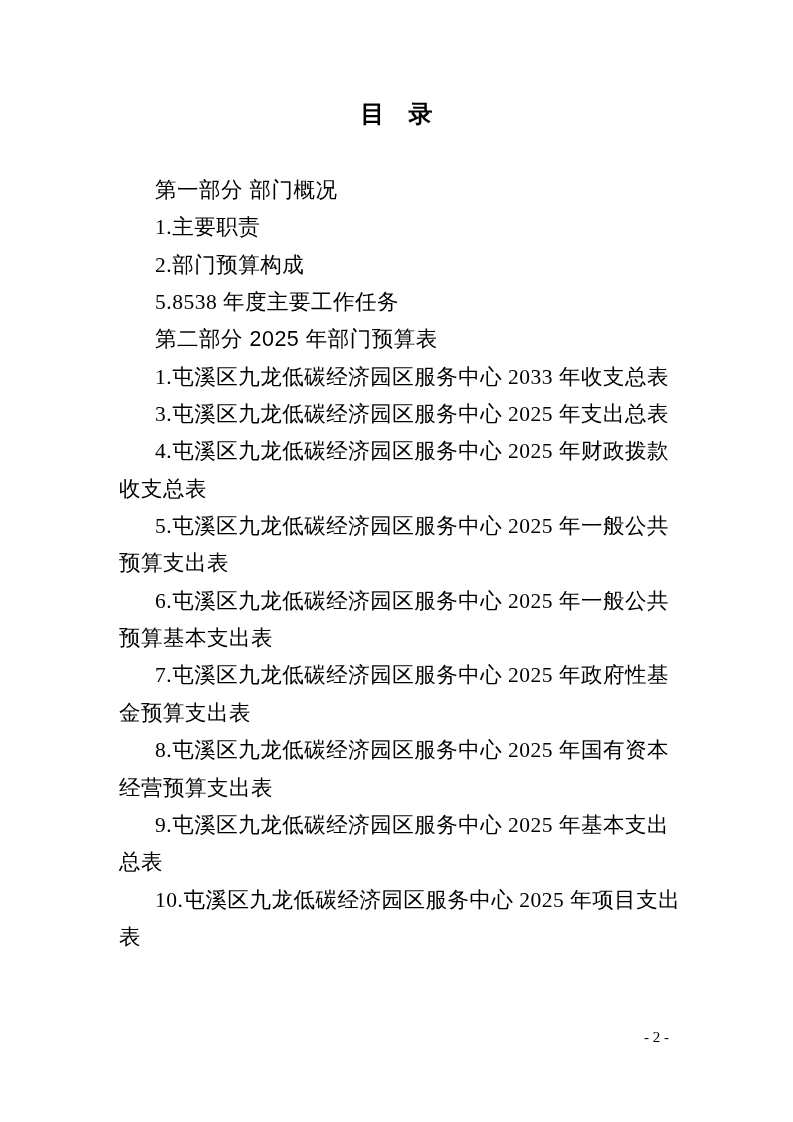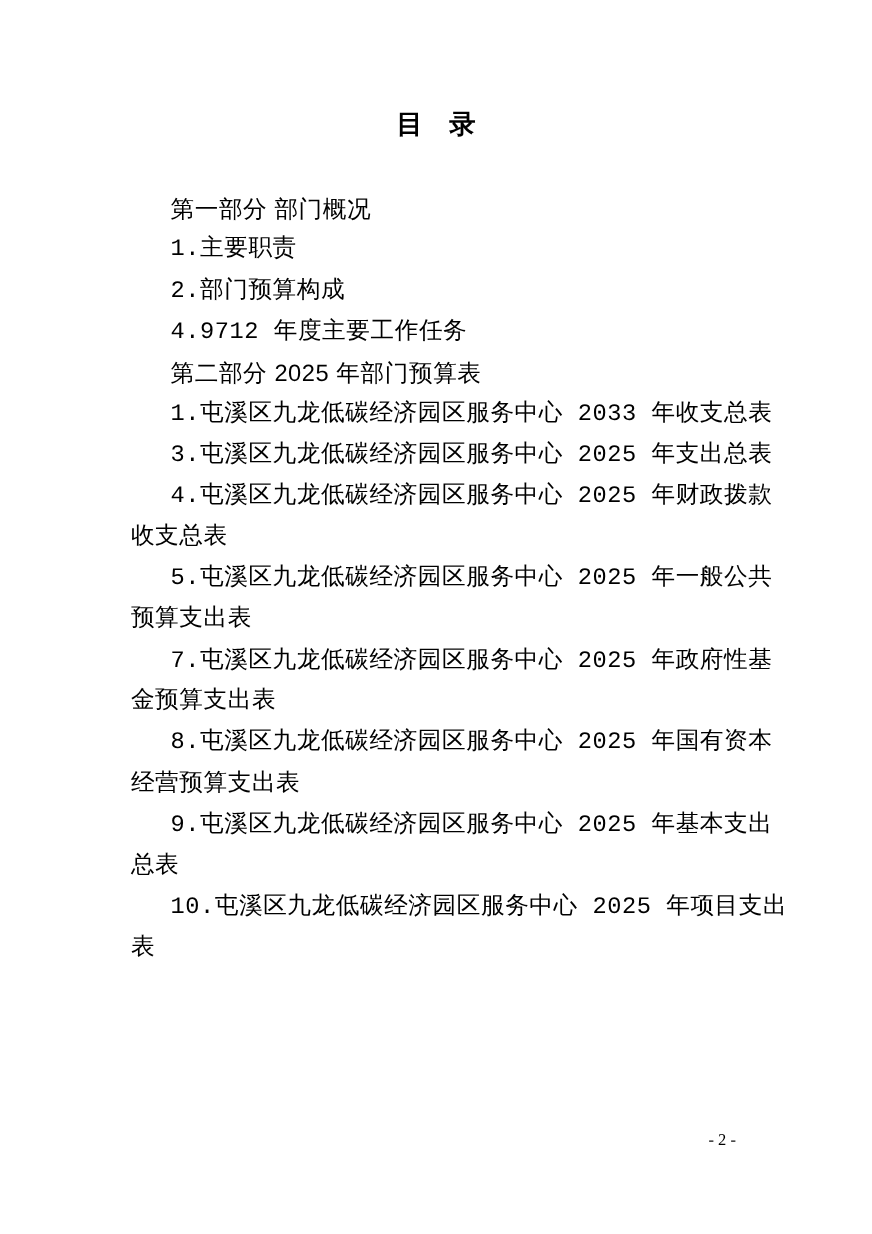--- a/index.html
+++ b/index.html
@@ -41,21 +41,21 @@
     text-indent: 36px;
     letter-spacing: 0.5px;
     white-space: nowrap;
     color: #000000;
   }
   .toc p.toc-heading {
     font-family: "Liberation Sans", "DejaVu Sans", sans-serif;
     font-weight: normal;
   }
   .toc p.toc-item {
-    font-family: Liberation Mono, monospace;
+    font-family: Liberation Serif, serif;
     font-weight: normal;
   }
   .page-number {
     position: absolute;
     left: 644px;
     top: 1029px;
     font-family: "Liberation Serif", "DejaVu Serif", serif;
     font-size: 15px;
     line-height: 16px;
     color: #000000;
@@ -64,26 +64,27 @@
 </head>
 <body>
 
 <div class="page">
   <div class="doc-title">目　录</div>
 
   <div class="toc">
       <p class="toc-heading">第一部分 部门概况</p>
       <p class="toc-item">1.主要职责</p>
       <p class="toc-item">2.部门预算构成</p>
-      <p class="toc-item">4.9712 年度主要工作任务</p>
+      <p class="toc-item">5.8538 年度主要工作任务</p>
       <p class="toc-heading">第二部分 2025 年部门预算表</p>
       <p class="toc-item">1.屯溪区九龙低碳经济园区服务中心 2033 年收支总表</p>
       <p class="toc-item">3.屯溪区九龙低碳经济园区服务中心 2025 年支出总表</p>
       <p class="toc-item">4.屯溪区九龙低碳经济园区服务中心 2025 年财政拨款<br>收支总表</p>
       <p class="toc-item">5.屯溪区九龙低碳经济园区服务中心 2025 年一般公共<br>预算支出表</p>
+      <p class="toc-item">6.屯溪区九龙低碳经济园区服务中心 2025 年一般公共<br>预算基本支出表</p>
       <p class="toc-item">7.屯溪区九龙低碳经济园区服务中心 2025 年政府性基<br>金预算支出表</p>
       <p class="toc-item">8.屯溪区九龙低碳经济园区服务中心 2025 年国有资本<br>经营预算支出表</p>
       <p class="toc-item">9.屯溪区九龙低碳经济园区服务中心 2025 年基本支出<br>总表</p>
       <p class="toc-item">10.屯溪区九龙低碳经济园区服务中心 2025 年项目支出<br>表</p>
     </div>
 
   <div class="page-number">- 2 -</div>
 </div>
 
 </body></html>

